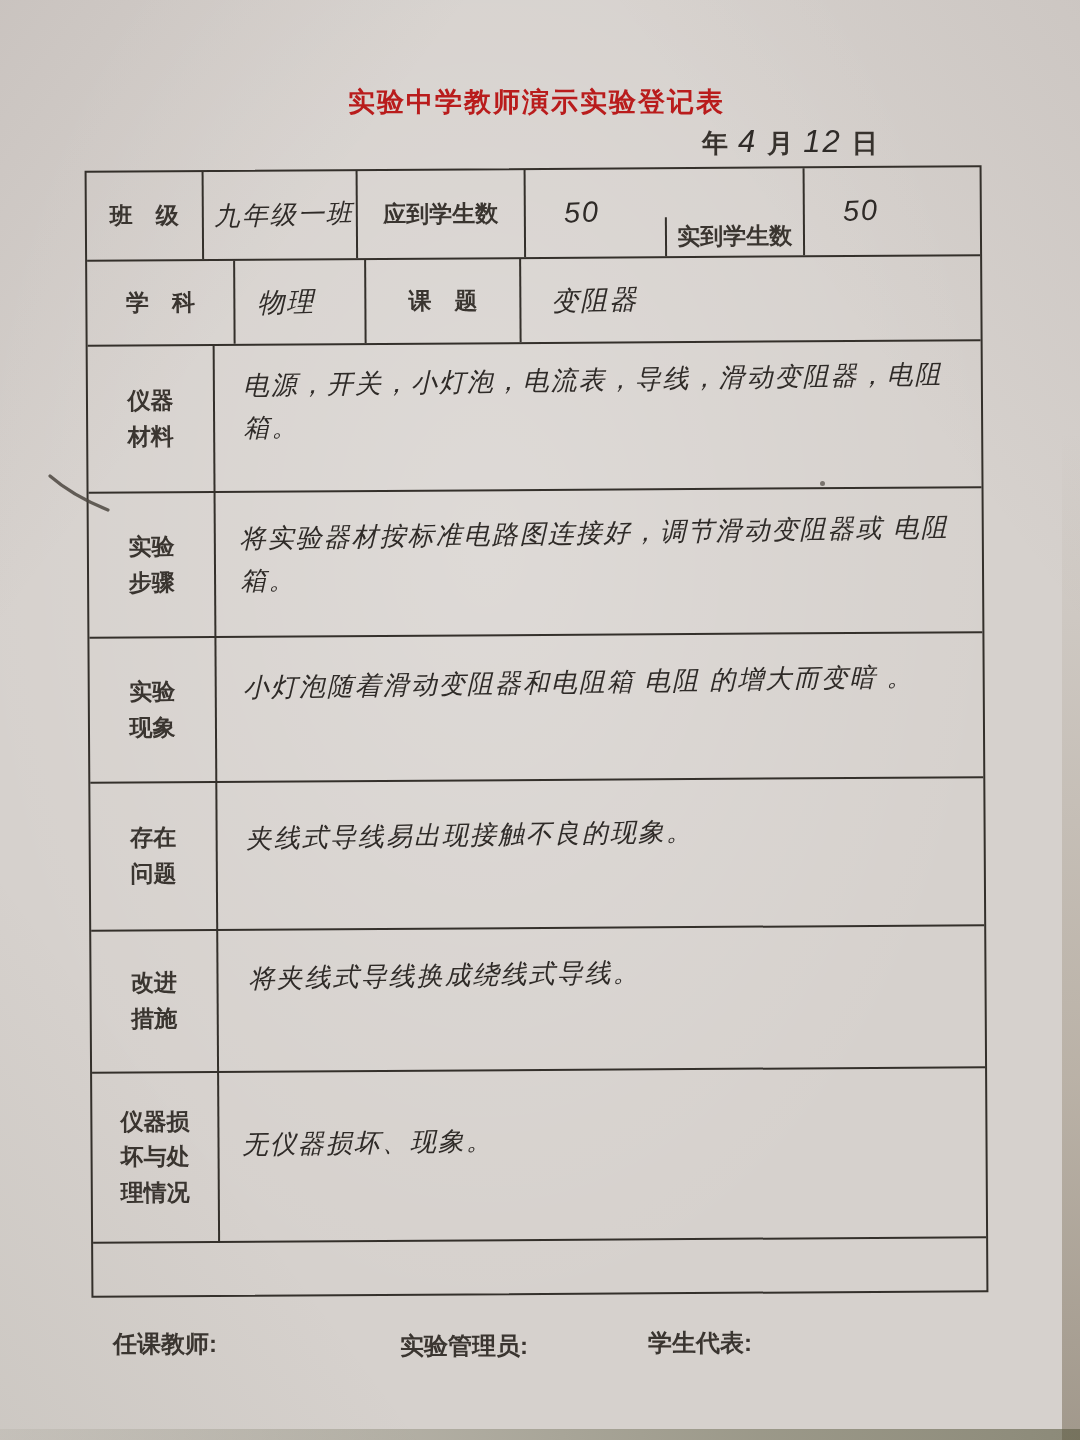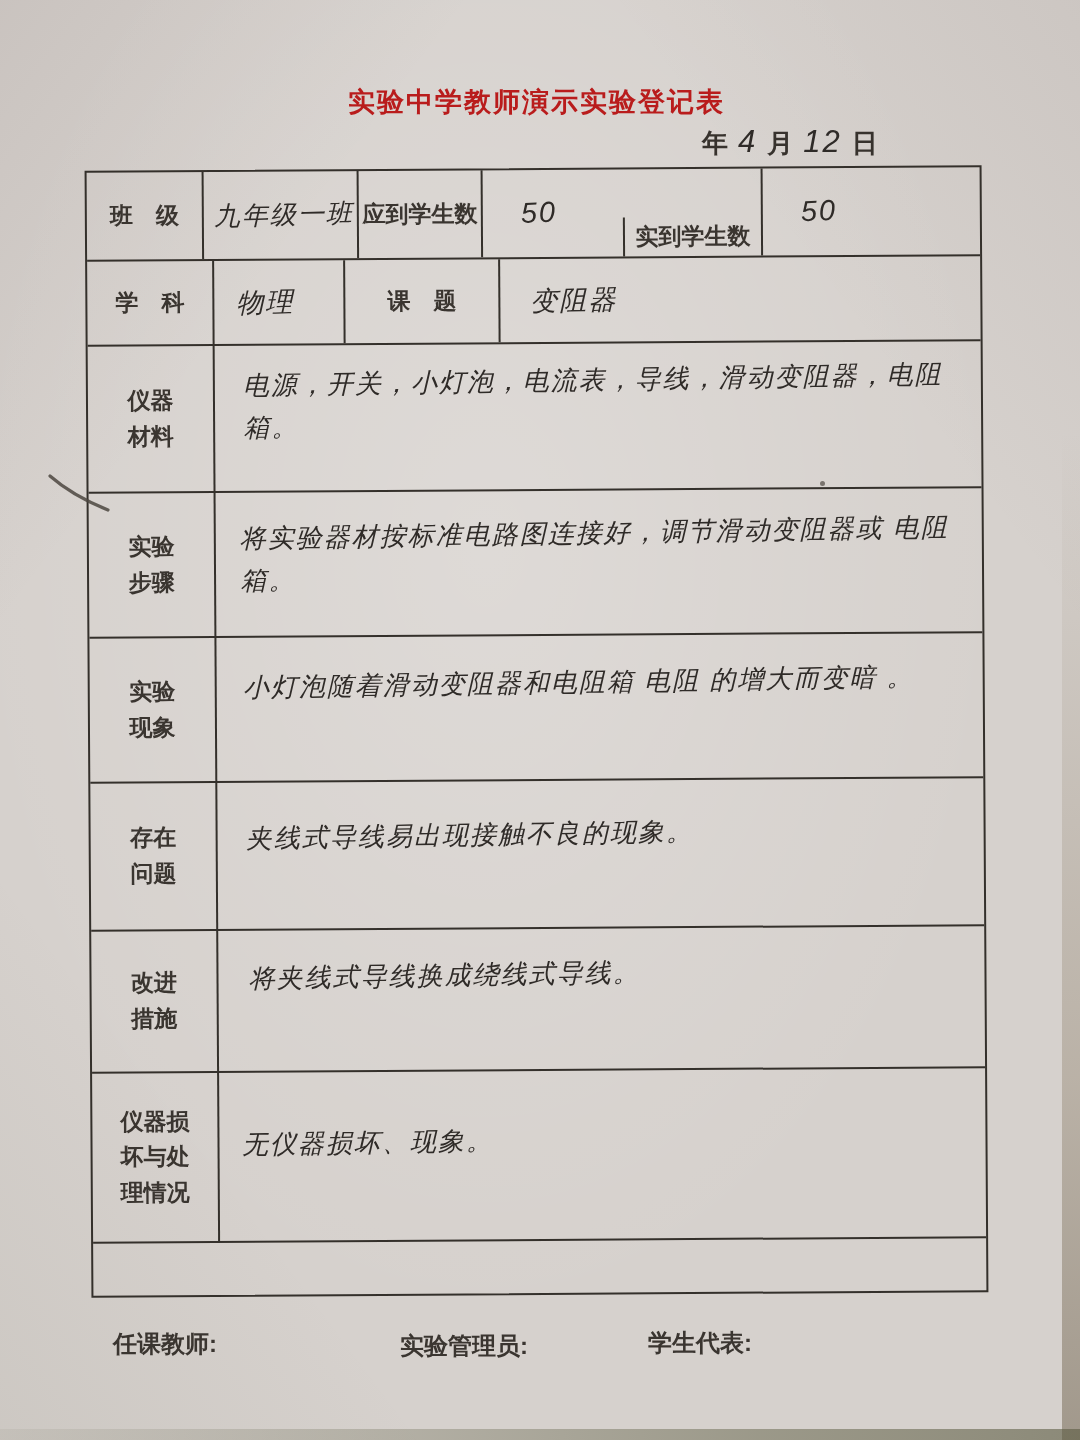--- a/index.html
+++ b/index.html
@@ -108,32 +108,32 @@
   <span>日</span>
 </div>
 
 <div class="reg-table">
 
   <div class="trow" style="height:87px;">
     <div class="tcell lab" style="width:115px;">班　级</div>
     <div class="tcell vcell" style="width:155px;">
       <span class="hw hw-class">九年级一班</span>
     </div>
-    <div class="tcell lab" style="width:124px;">应到学生数</div>
+    <div class="tcell lab" style="width:168px;">应到学生数</div>
     <div class="tcell vcell" style="width:142px;">
       <span class="hw hw-count">50</span>
     </div>
     <div class="tcell lab" style="width:138px;margin-top:48px;">实到学生数</div>
     <div class="tcell vcell" style="width:178px;">
       <span class="hw hw-count">50</span>
     </div>
   </div>
 
   <div class="trow" style="height:85px;">
-    <div class="tcell lab" style="width:125px;">学　科</div>
+    <div class="tcell lab" style="width:146px;">学　科</div>
     <div class="tcell vcell" style="width:131px;">
       <span class="hw hw-subj">物理</span>
     </div>
     <div class="tcell lab" style="width:155px;text-align:right;">课　题</div>
     <div class="tcell vcell" style="width:458px;">
       <span class="hw hw-topic">变阻器</span>
     </div>
   </div>
 
   <div class="trow" style="height:147px;">

